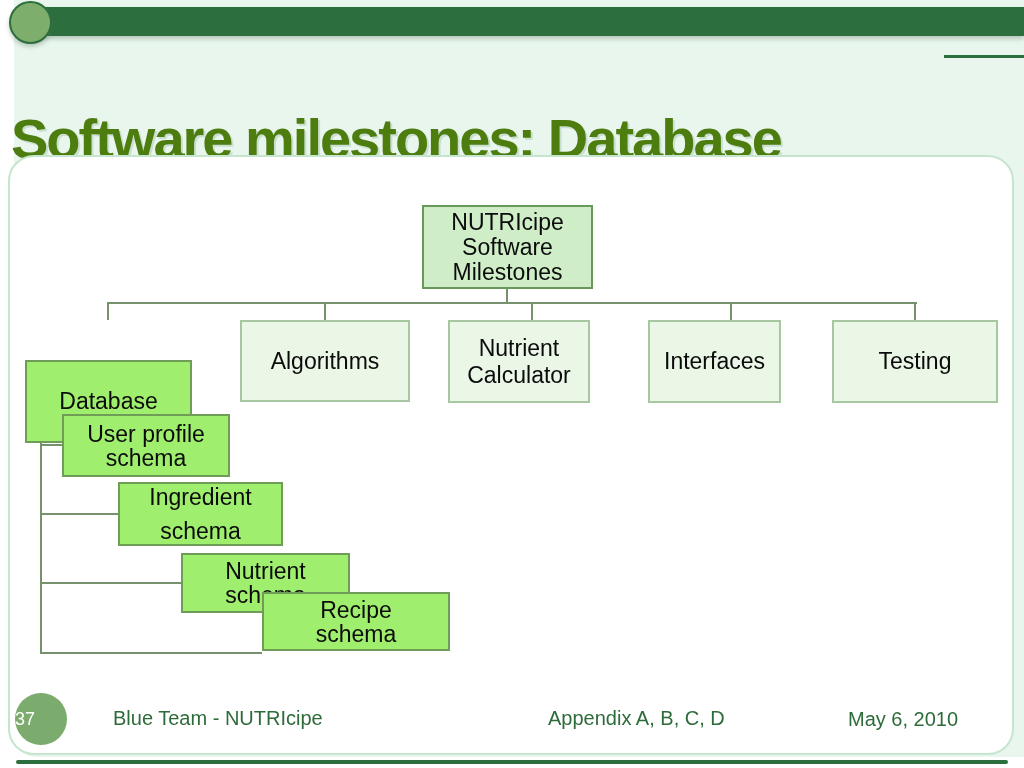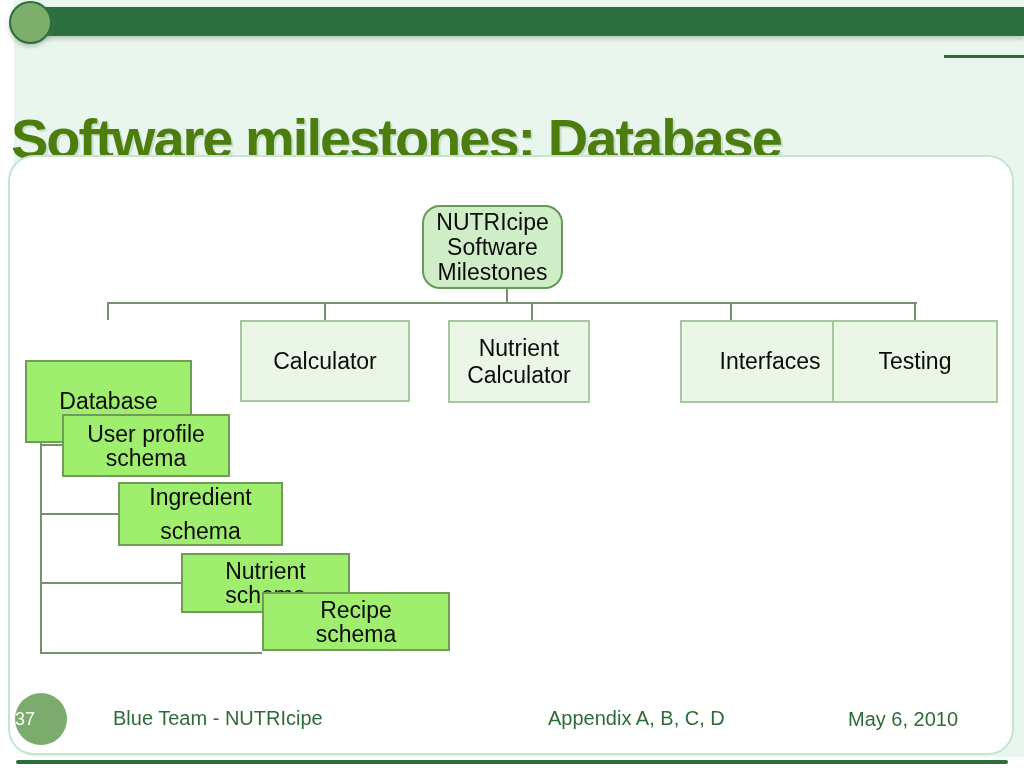--- a/index.html
+++ b/index.html
@@ -78,34 +78,34 @@
   <div class="conn" style="left:531px;top:304px;width:2px;height:16px;"></div>
   <div class="conn" style="left:730px;top:304px;width:2px;height:16px;"></div>
   <div class="conn" style="left:914px;top:304px;width:2px;height:16px;"></div>
 
   <div class="conn" style="left:40px;top:403px;width:2px;height:251px;"></div>
   <div class="conn" style="left:42px;top:444px;width:20px;height:2px;"></div>
   <div class="conn" style="left:42px;top:513px;width:76px;height:2px;"></div>
   <div class="conn" style="left:42px;top:582px;width:157px;height:2px;"></div>
   <div class="conn" style="left:42px;top:652px;width:220px;height:2px;"></div>
 
-  <div class="org-box box-root" style="left:422px;top:205px;width:141px;height:84px;line-height:25px;border-radius:18px;">
+  <div class="org-box box-root" style="left:422px;top:205px;width:171px;height:84px;line-height:25px;">
     <span class="lbl" style="max-width:135px;">NUTRIcipe Software Milestones</span>
   </div>
 
   <div class="org-box box-bright" style="left:25px;top:320px;width:167px;height:83px;margin-top:40px;">
     <span class="lbl">Database</span>
   </div>
   <div class="org-box box-pale" style="left:240px;top:320px;width:170px;height:82px;">
-    <span class="lbl">Calculator</span>
+    <span class="lbl">Algorithms</span>
   </div>
   <div class="org-box box-pale" style="left:448px;top:320px;width:142px;height:83px;line-height:27px;">
     <span class="lbl" style="max-width:125px;">Nutrient Calculator</span>
   </div>
-  <div class="org-box box-pale" style="left:680px;top:320px;width:180px;height:83px;">
+  <div class="org-box box-pale" style="left:648px;top:320px;width:133px;height:83px;">
     <span class="lbl">Interfaces</span>
   </div>
   <div class="org-box box-bright" style="left:62px;top:414px;width:168px;height:63px;line-height:24px;">
     <span class="lbl" style="max-width:125px;">User profile schema</span>
   </div>
 
   <div class="org-box box-pale" style="left:832px;top:320px;width:166px;height:83px;">
     <span class="lbl">Testing</span>
   </div>
   <div class="org-box box-bright" style="left:118px;top:482px;width:165px;height:64px;line-height:34px;">

